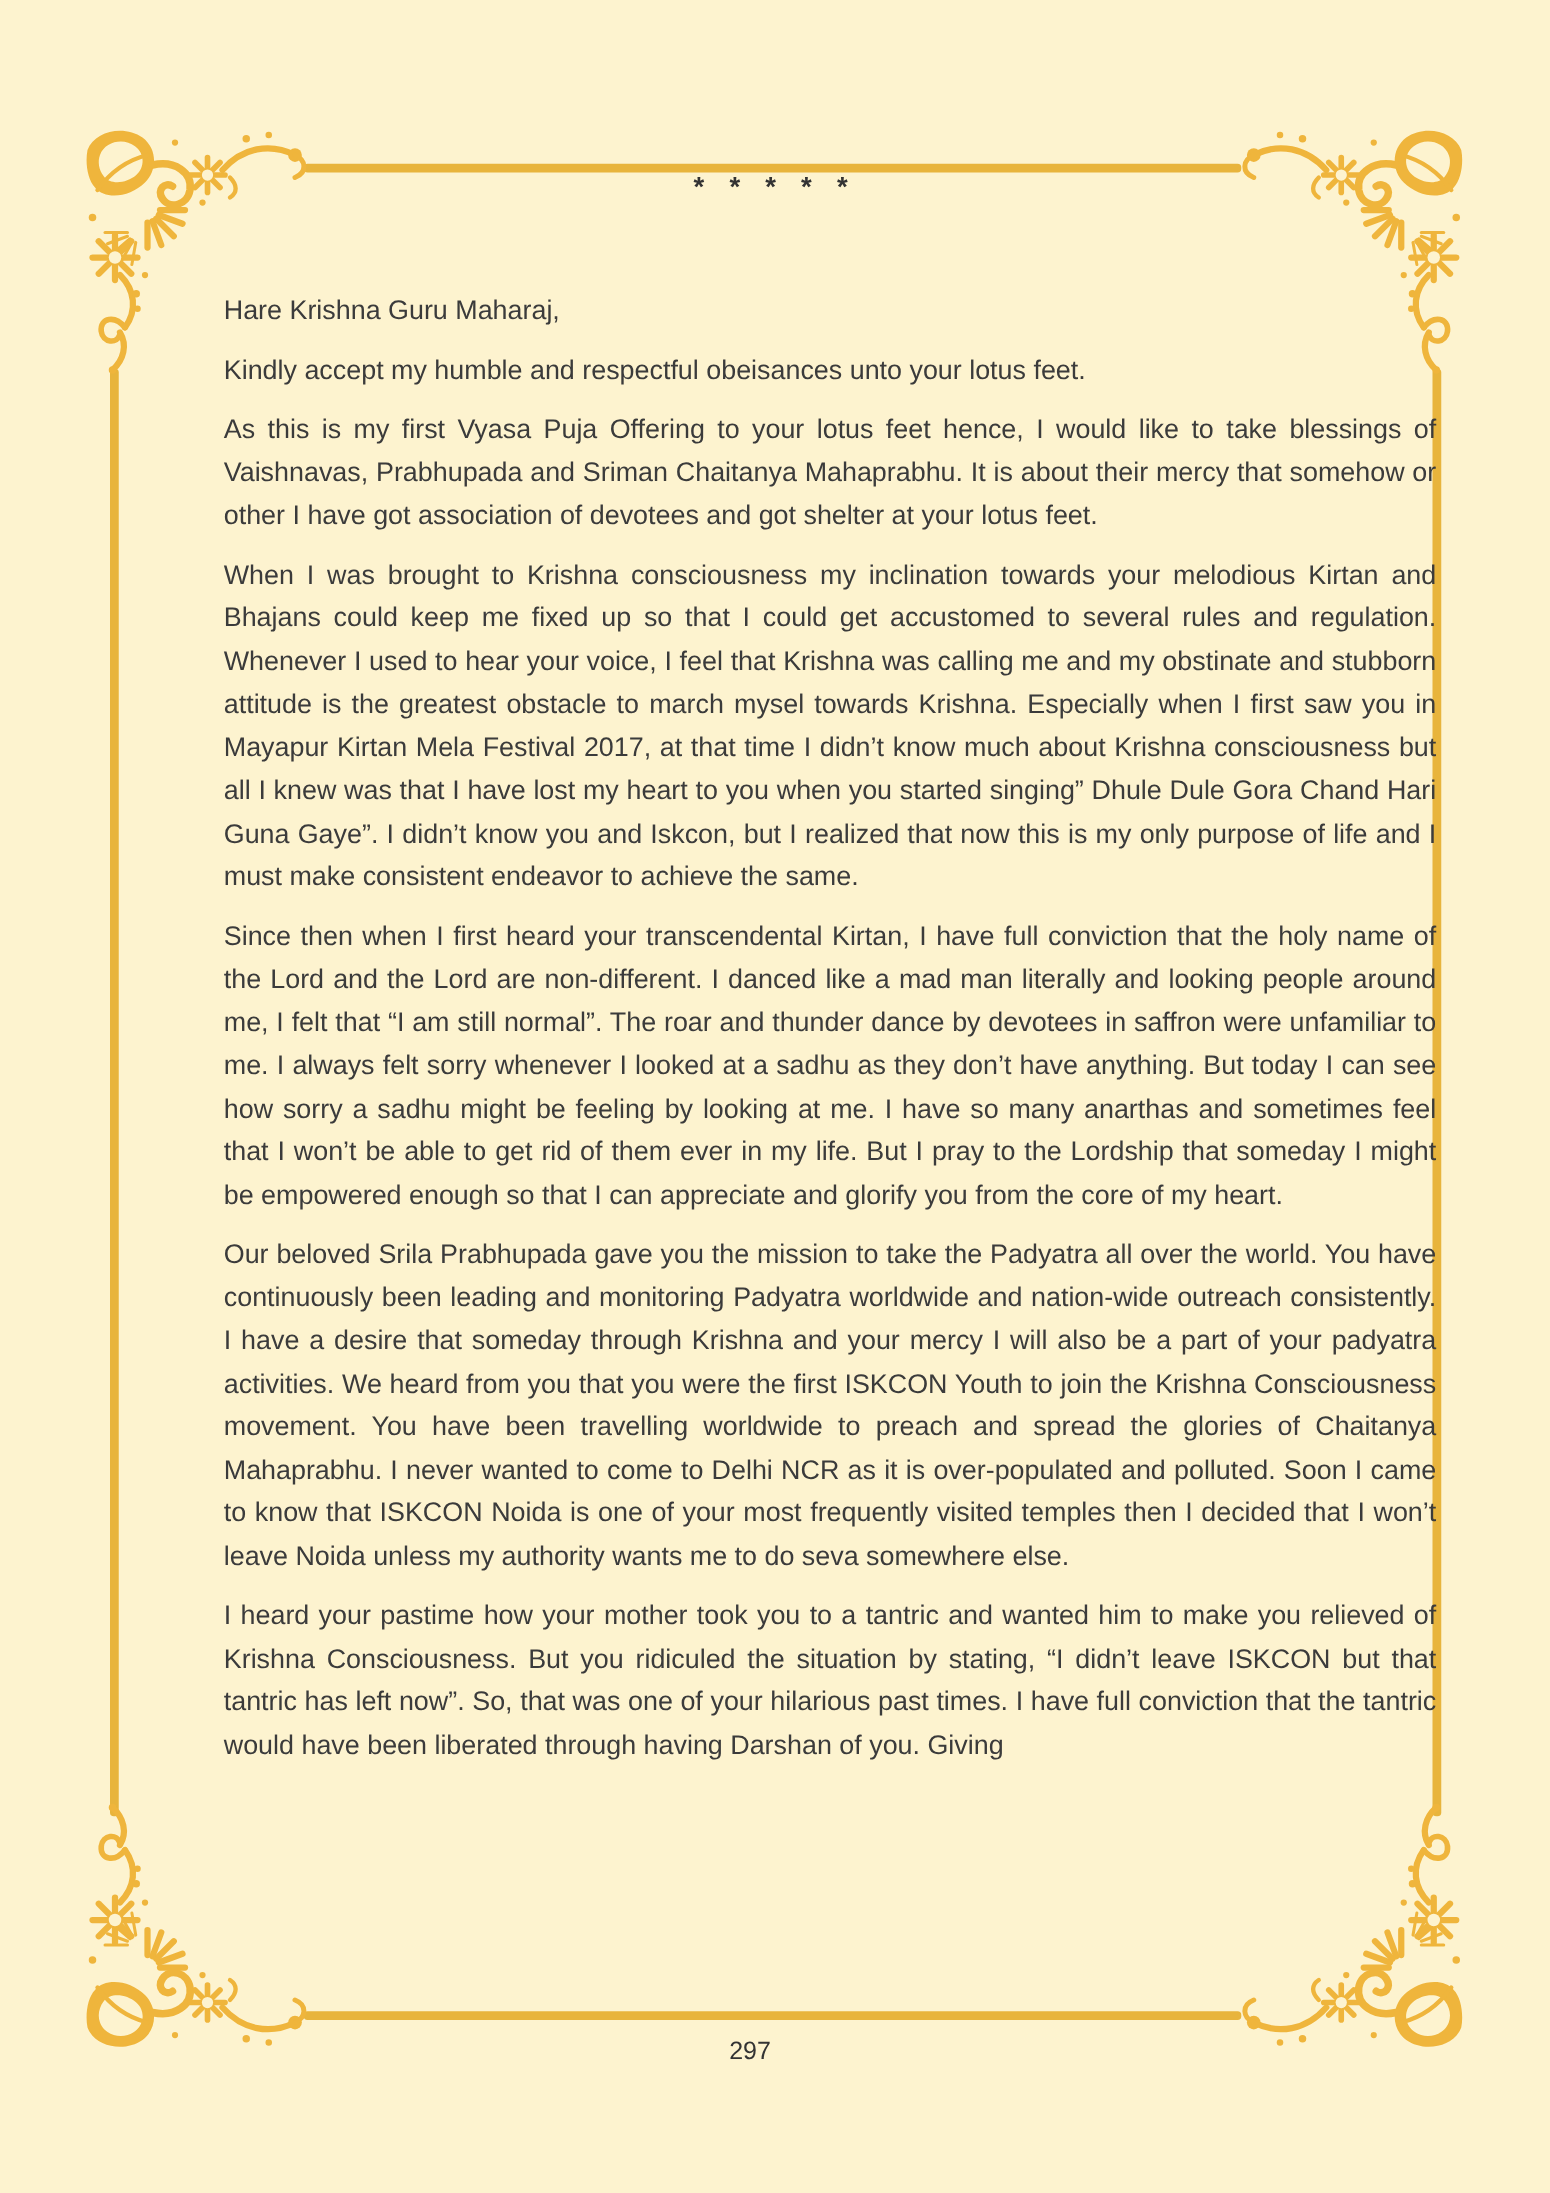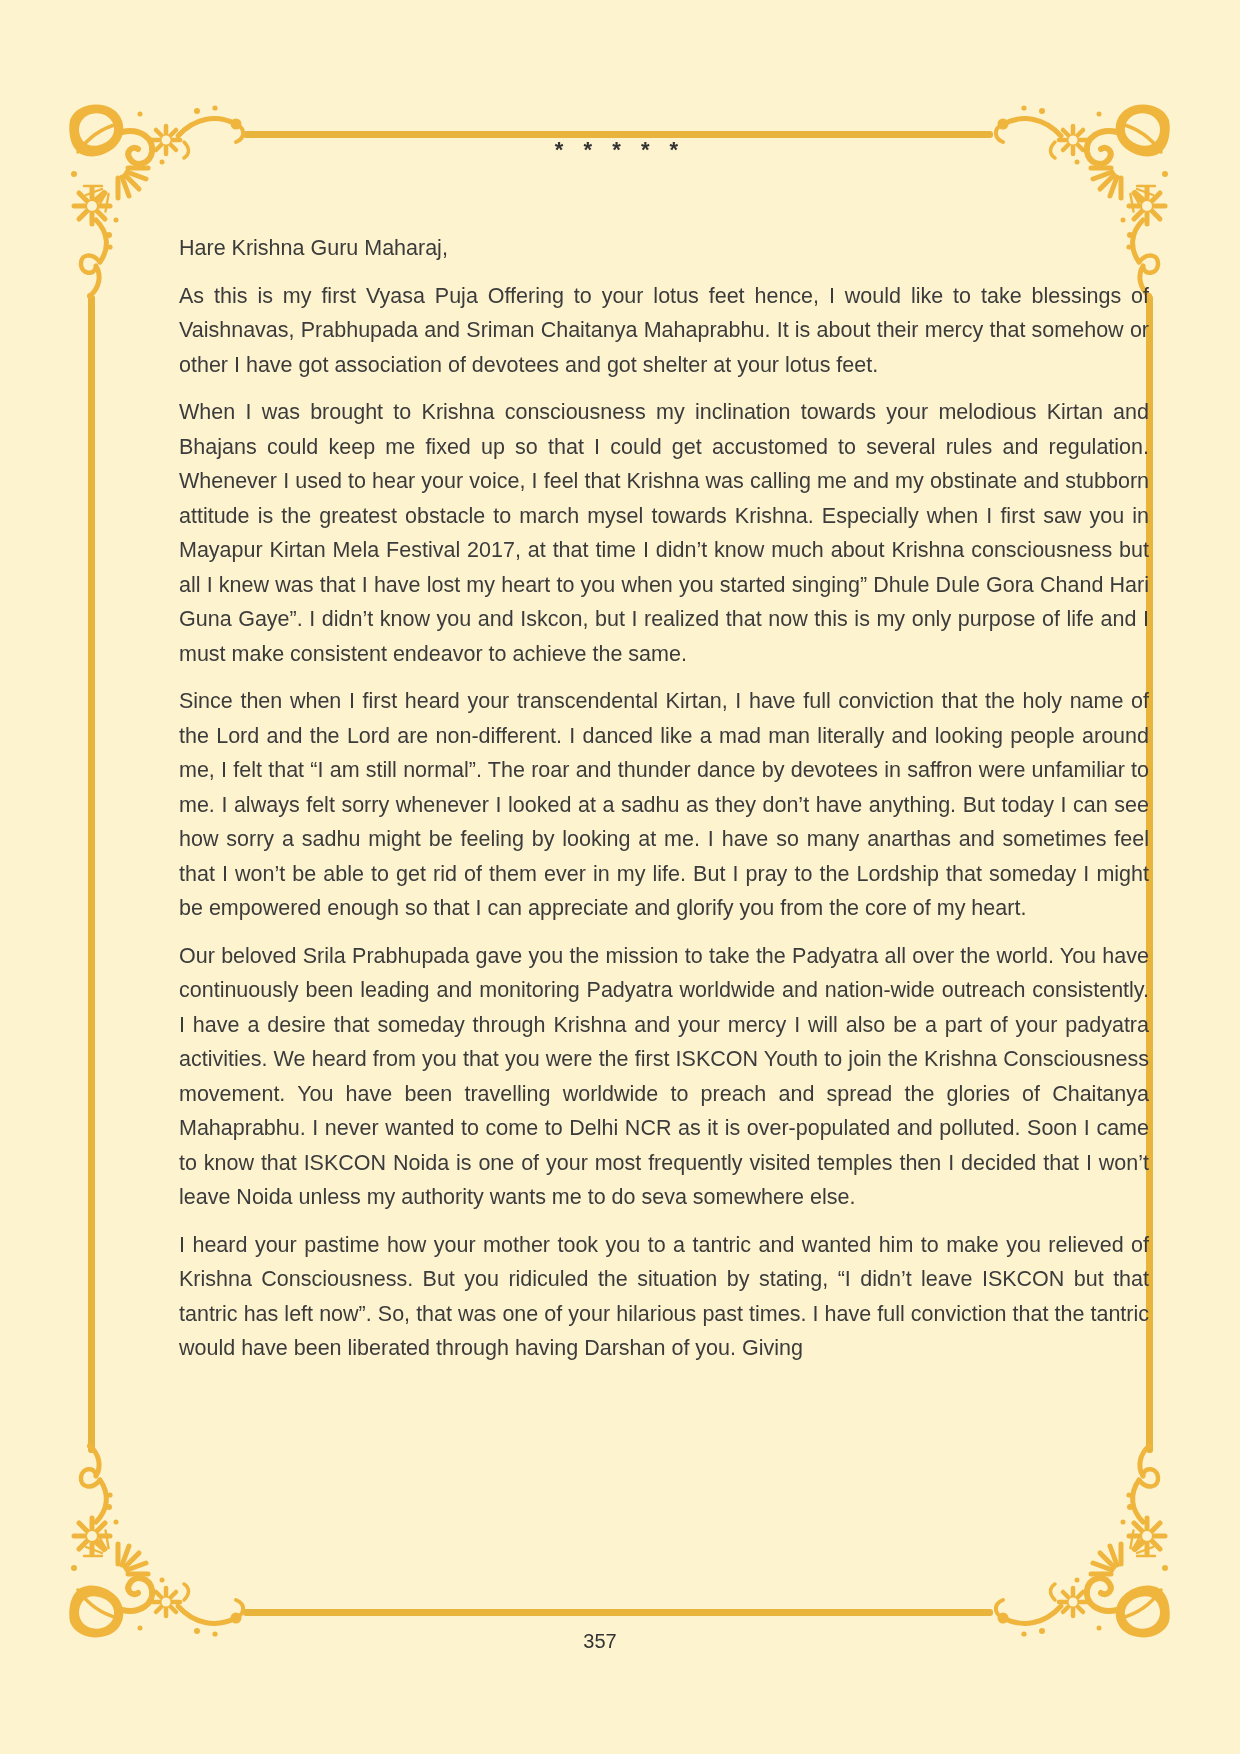--- a/index.html
+++ b/index.html
@@ -127,22 +127,23 @@
       <use href="#floral-corner"></use>
     </svg>
   <svg class="corner br">
       <use href="#floral-corner"></use>
     </svg>
 
   <div class="divider">* * * * *</div>
 
   <div class="letter">
     <p>Hare Krishna Guru Maharaj,</p>
+    <p>Kindly accept my humble and respectful obeisances unto your lotus feet.</p>
     <p>As this is my first Vyasa Puja Offering to your lotus feet hence, I would like to take blessings of Vaishnavas, Prabhupada and Sriman Chaitanya Mahaprabhu. It is about their mercy that somehow or other I have got association of devotees and got shelter at your lotus feet.</p>
     <p>When I was brought to Krishna consciousness my inclination towards your melodious Kirtan and Bhajans could keep me fixed up so that I could get accustomed to several rules and regulation. Whenever I used to hear your voice, I feel that Krishna was calling me and my obstinate and stubborn attitude is the greatest obstacle to march mysel towards Krishna. Especially when I first saw you in Mayapur Kirtan Mela Festival 2017, at that time I didn’t know much about Krishna consciousness but all I knew was that I have lost my heart to you when you started singing” Dhule Dule Gora Chand Hari Guna Gaye”. I didn’t know you and Iskcon, but I realized that now this is my only purpose of life and I must make consistent endeavor to achieve the same.</p>
     <p>Since then when I first heard your transcendental Kirtan, I have full conviction that the holy name of the Lord and the Lord are non-different. I danced like a mad man literally and looking people around me, I felt that “I am still normal”. The roar and thunder dance by devotees in saffron were unfamiliar to me. I always felt sorry whenever I looked at a sadhu as they don’t have anything. But today I can see how sorry a sadhu might be feeling by looking at me. I have so many anarthas and sometimes feel that I won’t be able to get rid of them ever in my life. But I pray to the Lordship that someday I might be empowered enough so that I can appreciate and glorify you from the core of my heart.</p>
     <p>Our beloved Srila Prabhupada gave you the mission to take the Padyatra all over the world. You have continuously been leading and monitoring Padyatra worldwide and nation-wide outreach consistently. I have a desire that someday through Krishna and your mercy I will also be a part of your padyatra activities. We heard from you that you were the first ISKCON Youth to join the Krishna Consciousness movement. You have been travelling worldwide to preach and spread the glories of Chaitanya Mahaprabhu. I never wanted to come to Delhi NCR as it is over-populated and polluted. Soon I came to know that ISKCON Noida is one of your most frequently visited temples then I decided that I won’t leave Noida unless my authority wants me to do seva somewhere else.</p>
     <p>I heard your pastime how your mother took you to a tantric and wanted him to make you relieved of Krishna Consciousness. But you ridiculed the situation by stating, “I didn’t leave ISKCON but that tantric has left now”. So, that was one of your hilarious past times. I have full conviction that the tantric would have been liberated through having Darshan of you. Giving</p>
   </div>
 
-  <div class="page-number">357</div>
+  <div class="page-number">297</div>
 
 </div>
 
 </body></html>

